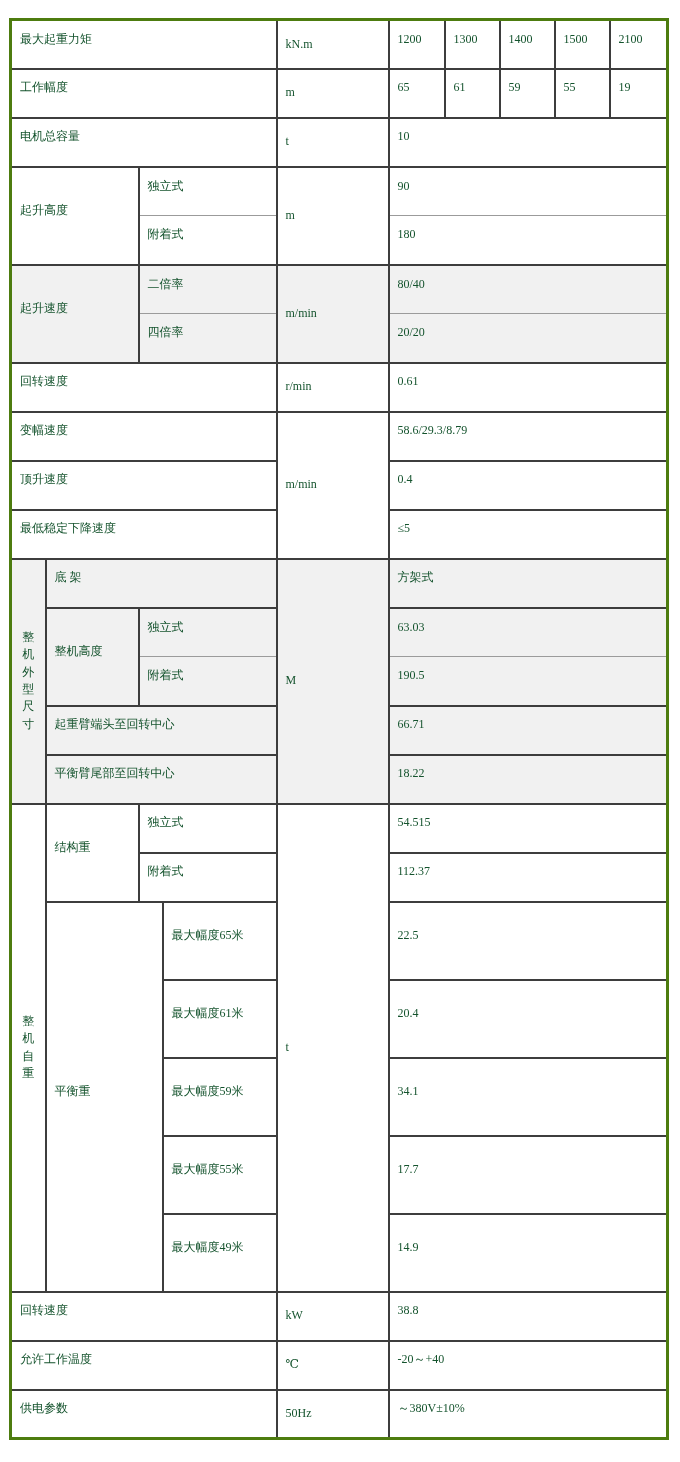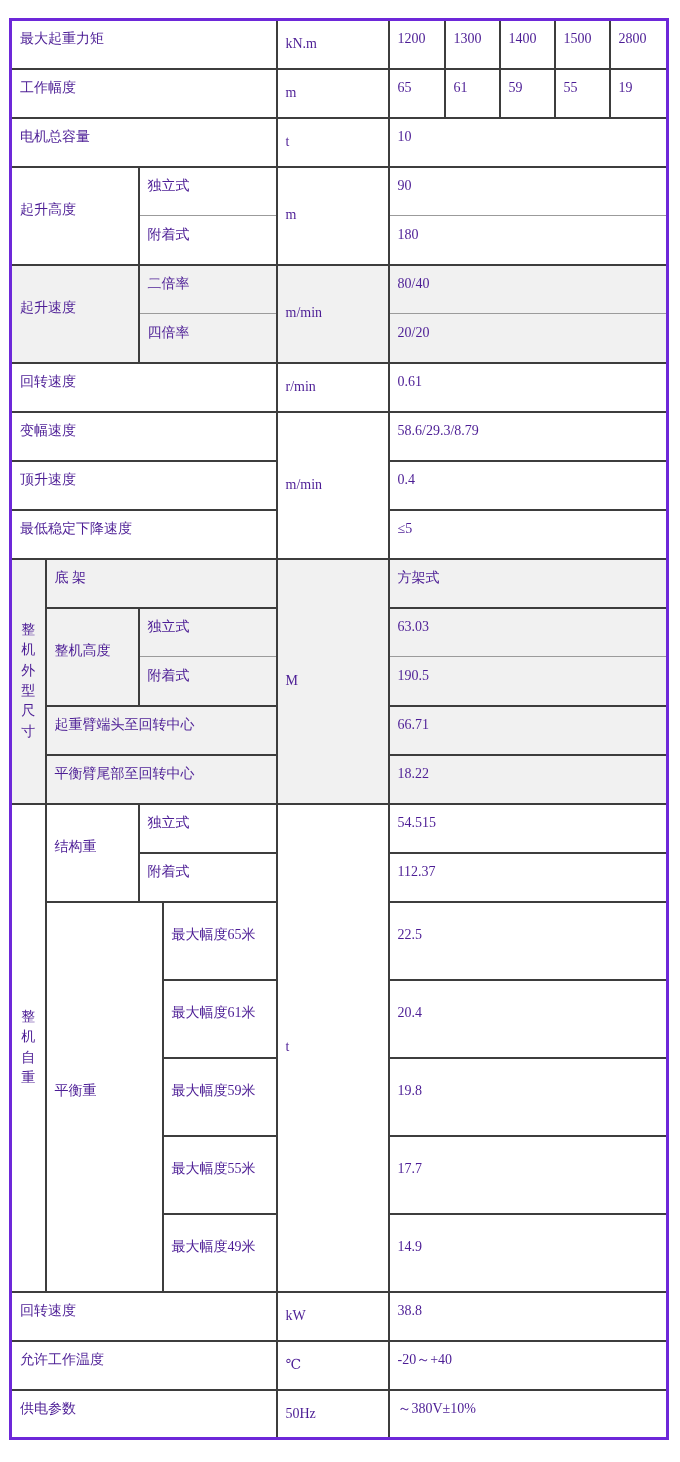--- a/index.html
+++ b/index.html
@@ -12,40 +12,39 @@
     width:680px; height:1462px;
     position:relative;
     box-sizing:border-box;
   }
   table.spec{
     position:absolute;
     left:9px; top:18px;
     width:659px;
     border-collapse:collapse;
     table-layout:fixed;
-    border:3px solid #6d28d9;
-    font-size:14px;
-    color:#4c1d95;
+    border:3px solid #4d7c0f;
+    font-size:12px;
+    color:#14532d;
   }
   td{
     border:2px solid #3d3d3d;
     vertical-align:middle;
     padding:2px 8px 12px 8px;
     text-align:left;
     line-height:1.45;
     overflow:hidden;
     background:#ffffff;
   }
   tr.h-std{ height:49px; }
   tr.h-tall{ height:78px; }
   td.shaded{ background:#f1f1f1; }
   td.vcell{
     text-align:center;
     padding:2px 2px;
-    font-family:Liberation Mono, monospace;
   }
   td.vcell .vtxt{
     display:inline-block;
     width:1.05em;
     word-break:break-all;
     line-height:1.45;
     text-align:center;
   }
   td.lt-above{ border-bottom:1px solid #9b9b9b; }
   td.lt-below{ border-top:1px solid #9b9b9b; }
@@ -70,21 +69,21 @@
   </colgroup>
   <tbody>
 
   <tr class="h-std">
     <td colspan="4">最大起重力矩</td>
     <td class="unitcell">kN.m</td>
     <td>1200</td>
     <td>1300</td>
     <td>1400</td>
     <td>1500</td>
-    <td>2800</td>
+    <td>2100</td>
   </tr>
 
   <tr class="h-std">
     <td colspan="4">工作幅度</td>
     <td class="unitcell">m</td>
     <td>65</td>
     <td>61</td>
     <td>59</td>
     <td>55</td>
     <td>19</td>
@@ -177,21 +176,21 @@
     <td colspan="2" rowspan="5">平衡重</td>
     <td>最大幅度65米</td>
     <td colspan="5">22.5</td>
   </tr>
   <tr class="h-tall">
     <td>最大幅度61米</td>
     <td colspan="5">20.4</td>
   </tr>
   <tr class="h-tall">
     <td>最大幅度59米</td>
-    <td colspan="5">19.8</td>
+    <td colspan="5">34.1</td>
   </tr>
   <tr class="h-tall">
     <td>最大幅度55米</td>
     <td colspan="5">17.7</td>
   </tr>
   <tr class="h-tall">
     <td>最大幅度49米</td>
     <td colspan="5">14.9</td>
   </tr>
 

